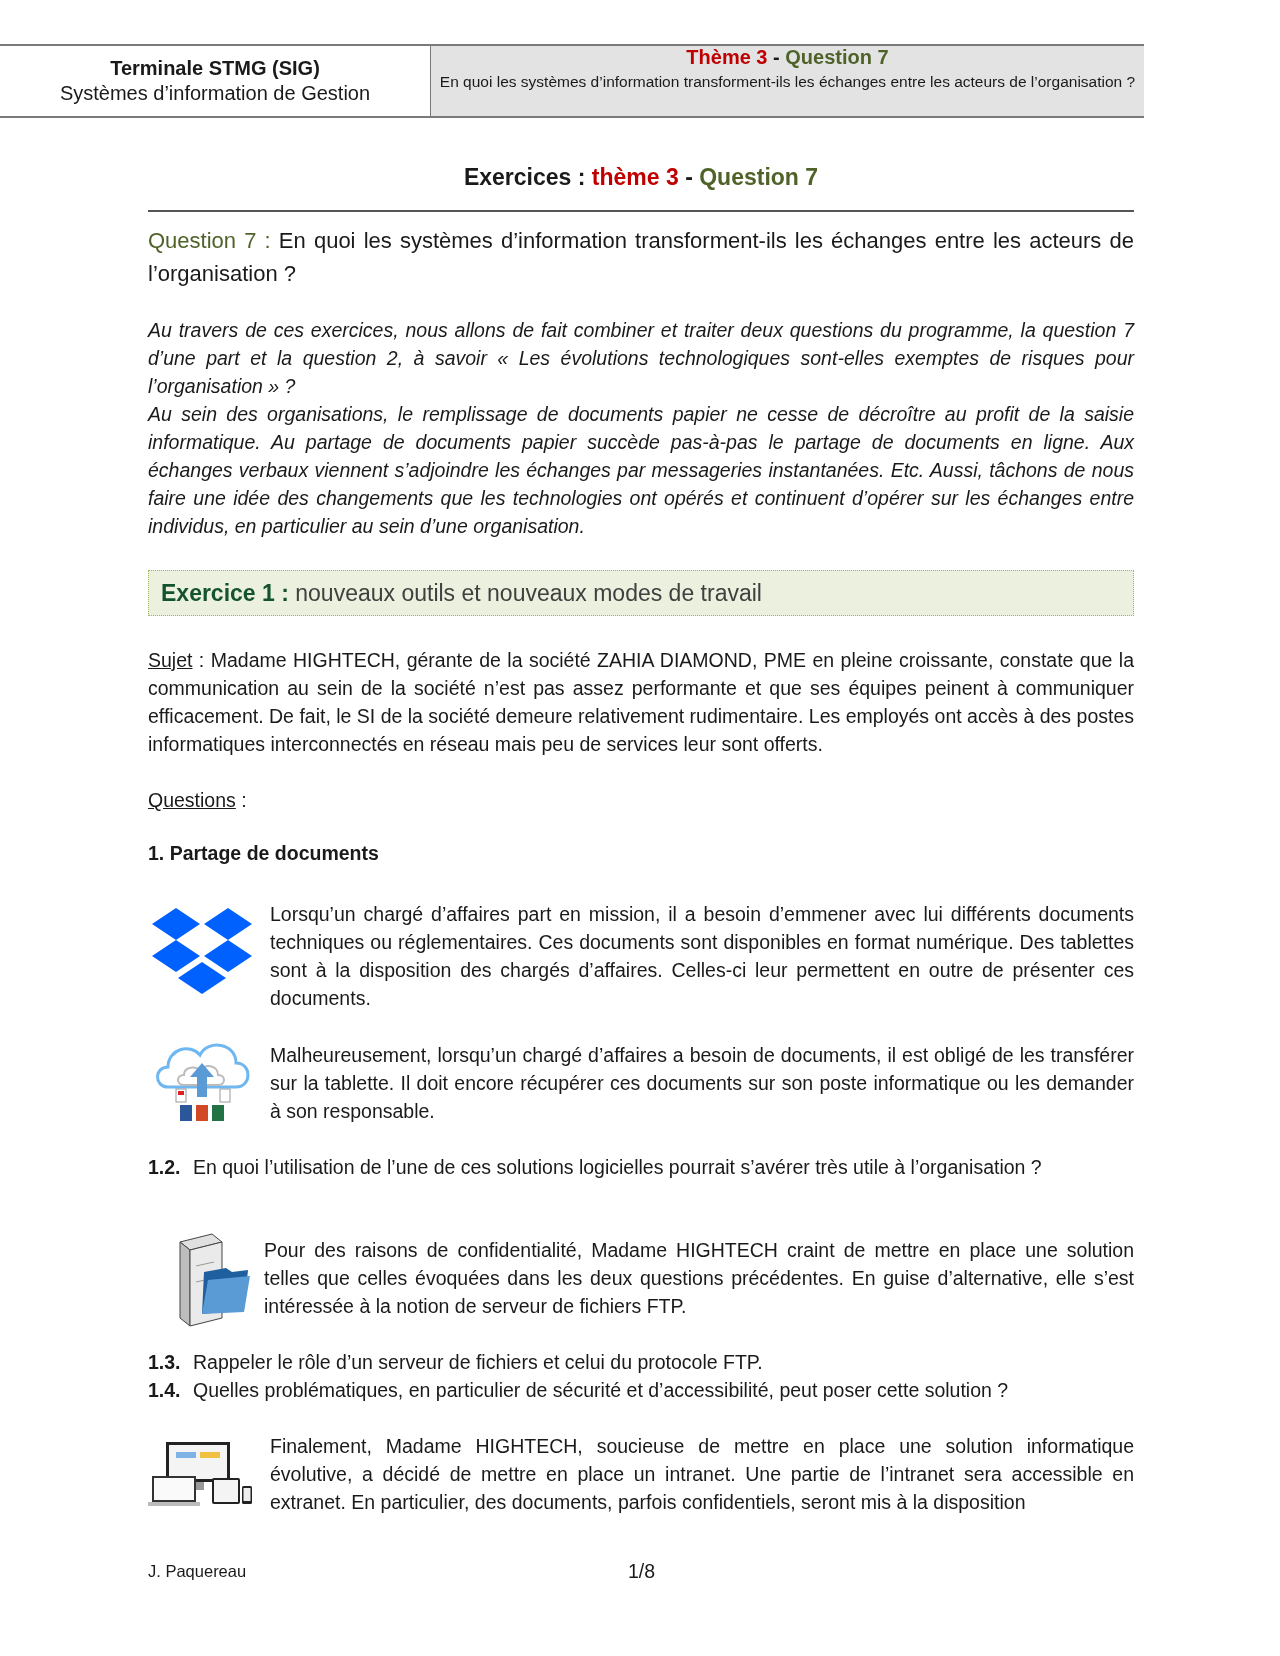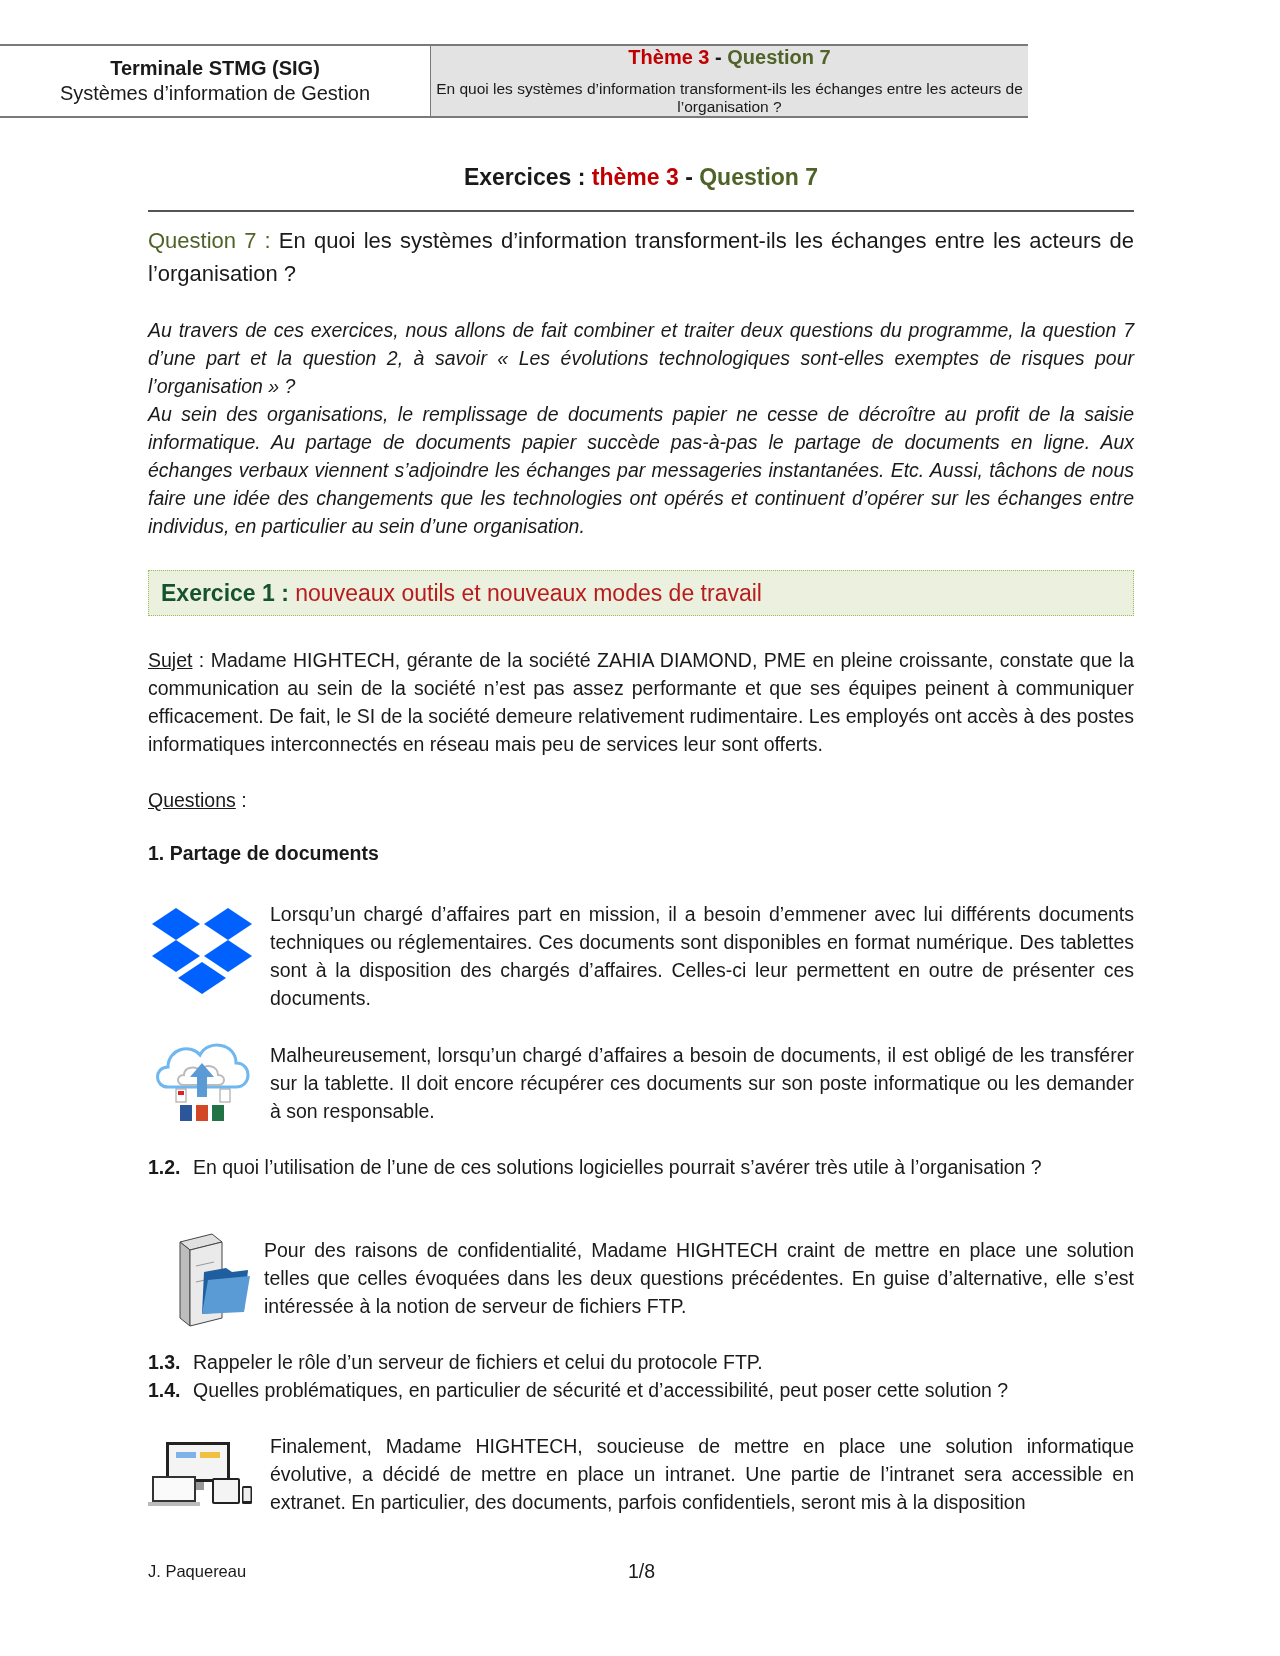--- a/index.html
+++ b/index.html
@@ -1,39 +1,39 @@
 <!DOCTYPE html>
 <html><head>
 <meta charset="utf-8">
 <style>
   html, body { margin: 0; padding: 0; background: #ffffff; }
   body { width: 1280px; height: 1656px; position: relative; overflow: hidden;
          font-family: "Liberation Sans", sans-serif; color: #1a1a1a; }
-  .hdr { position: absolute; left: 0; top: 44px; width: 1028px; height: 74px;
+  .hdr { position: absolute; left: 0; top: 44px; width: 1144px; height: 74px;
          border-top: 2px solid #7a7a7a; border-bottom: 2px solid #7a7a7a; display: flex; box-sizing: border-box; }
   .hdr-left { width: 430px; background: #fff; border-right: 1.5px solid #7a7a7a; text-align: center;
               display: flex; flex-direction: column; justify-content: center; }
   .hdr-left .t1 { font-weight: bold; font-size: 20px; }
   .hdr-left .t2 { font-size: 20px; margin-top: 2px; }
-  .hdr-right { flex: 1; background: #e3e3e3; text-align: center; display: flex; flex-direction: column; justify-content: space-between; }
+  .hdr-right { flex: 1; background: #e3e3e3; text-align: center; display: flex; flex-direction: column; justify-content: flex-start; }
   .hdr-right .t1 { font-weight: bold; font-size: 20px; }
   .hdr-right .t2 { font-size: 15.5px; margin-top: 4px; }
   .red { color: #c00000; }
   .green { color: #4f6228; }
   .content { position: absolute; left: 148px; width: 986px; }
   .title { top: 164px; text-align: center; font-weight: bold; font-size: 23px; }
   .rule { position: absolute; left: 148px; width: 986px; top: 210px; height: 0; border-top: 2px solid #555; }
   .question { top: 224px; font-size: 22px; line-height: 33px; text-align: justify; }
   .question .ql { color: #4f6228; font-weight: normal; }
   .intro { top: 316px; font-size: 19.5px; line-height: 28px; font-style: italic; text-align: justify; }
   .intro p { margin: 0; }
   .ex-box { position: absolute; left: 148px; width: 986px; top: 570px; height: 46px; box-sizing: border-box;
             background: #ebf1de; border: 1px dotted #9bbb59; font-size: 23px; line-height: 44px; padding-left: 12px; }
   .ex-box .ex-l { font-weight: bold; color: #14532d; }
-  .ex-box .ex-t { color: #b91c1c; }
+  .ex-box .ex-t { color: #404040; }
   .sujet { top: 646px; font-size: 19.5px; line-height: 28px; text-align: justify; }
   .u { text-decoration: underline; }
   .qs { top: 786px; font-size: 19.5px; line-height: 28px; }
   .h1 { top: 842px; font-size: 19.5px; font-weight: bold; }
   .block { position: absolute; left: 148px; width: 986px; display: flex; }
   .block .ic { width: 122px; flex: none; position: relative; }
   .block .tx { flex: 1; font-size: 19.5px; line-height: 28px; text-align: justify; }
   .items { position: absolute; left: 148px; width: 986px; font-size: 19.5px; line-height: 28px; }
   .items .n { font-weight: bold; display: inline-block; width: 45px; }
   .footer-l { position: absolute; left: 148px; top: 1562px; font-size: 16.5px; }

